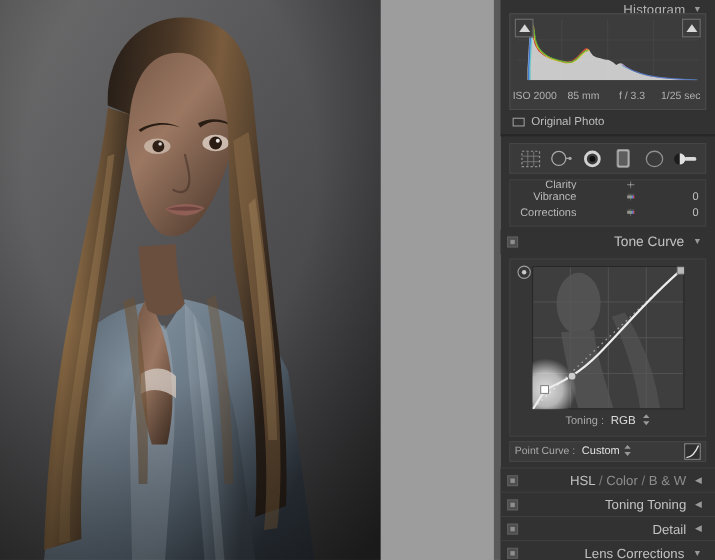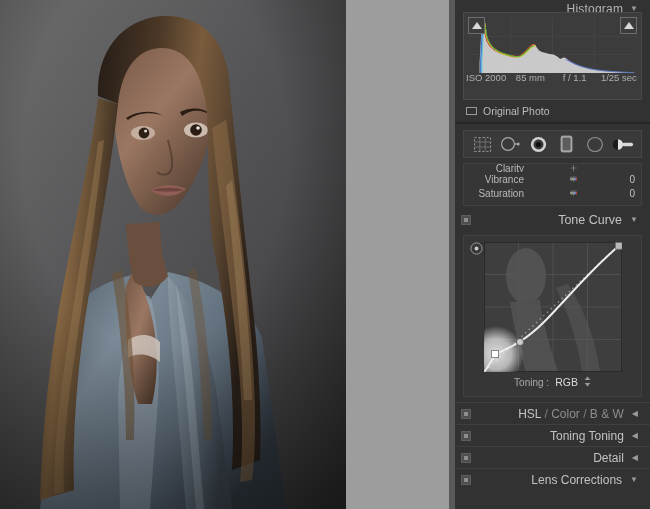--- a/index.html
+++ b/index.html
@@ -28,21 +28,21 @@
   
   .hist-wrap{margin:0 8px;height:88px;position:relative;
      background:#3c3c3c;border:1px solid #4a4a4a;box-sizing:border-box;}
   .hist-plot{position:absolute;left:5px;top:5px;right:5px;height:55px;}
   .hist-plot svg{display:block;width:100%;height:100%;}
   .clip-box{position:absolute;width:15px;height:15px;border:1px solid #6d6d6d;background:#3c3c3c;
      display:flex;align-items:center;justify-content:center;}
   .clip-box .tri-up{width:0;height:0;border-left:5px solid transparent;border-right:5px solid transparent;border-bottom:7px solid #d8d8d8;}
   .clip-left{left:4px;top:4px;}
   .clip-right{right:4px;top:4px;}
-  .exif{position:absolute;left:0;right:0;bottom:15px;height:14px;display:flex;align-items:center;}
+  .exif{position:absolute;left:0;right:0;bottom:5px;height:14px;display:flex;align-items:center;}
   .exif span{flex:1;text-align:center;font-size:9.5px;color:#b0b0b0;}
   .orig-row{margin:0 8px;height:22px;display:flex;align-items:center;gap:6px;padding-left:3px;}
   .orig-box{width:11px;height:8px;border:1px solid #9a9a9a;box-sizing:border-box;}
   .orig-lbl{font-size:10.5px;color:#bbbbbb;}
 
   
   .toolstrip{margin:6px 8px 0 8px;height:28px;background:#3a3a3a;border:1px solid #454545;
      box-sizing:border-box;display:flex;align-items:center;justify-content:space-around;padding:0 4px;}
   .toolstrip .ti{width:22px;height:20px;display:flex;align-items:center;justify-content:center;}
   .toolstrip svg{display:block;}
@@ -216,21 +216,21 @@
         </div>
         <div class="clip-box clip-left">
           <span class="tri-up"></span>
         </div>
         <div class="clip-box clip-right">
           <span class="tri-up"></span>
         </div>
         <div class="exif">
           <span>ISO 2000</span>
           <span>85 mm</span>
-          <span>f / 1.1</span>
+          <span>f / 3.3</span>
           <span>1/25 sec</span>
         </div>
       </div>
 
       <div class="orig-row">
         <span class="orig-box"></span>
         <span class="orig-lbl">Original Photo</span>
       </div>
     </div>
 
@@ -321,21 +321,21 @@
               <line x1="74" y1="3" x2="74" y2="4.6"></line>
                 <line x1="86" y1="3" x2="86" y2="4.6"></line>
             </g>
             <path d="M50 1.8 L53.4 6.2 Q53.4 9.6 50 9.6 Q46.6 9.6 46.6 6.2 Z" fill="#d9d9d9" stroke="#3a3a3a" stroke-width="0.5"></path>
           </svg>
         </span>
         <span class="sval">0</span>
       </div>
 
       <div class="srow">
-        <span class="sname">Saturation</span>
+        <span class="sname">Corrections</span>
         <span class="strack">
           <svg viewBox="0 0 100 12" preserveAspectRatio="none">
             <defs>
               <linearGradient id="satG" x1="0" y1="0" x2="1" y2="0">
                 <stop offset="0" stop-color="#8e8e8e"></stop>
                 <stop offset="0.32" stop-color="#9a9a8a"></stop>
                 <stop offset="0.5" stop-color="#b0b0a0"></stop>
                 <stop offset="0.62" stop-color="#58c8c0"></stop>
                 <stop offset="0.72" stop-color="#5a7ed0"></stop>
                 <stop offset="0.82" stop-color="#a85ac0"></stop>
@@ -421,20 +421,37 @@
         <span class="chan-val">RGB</span>
         <span class="chan-sp">
           <svg width="7" height="11" viewBox="0 0 7 11">
             <path d="M3.5 0.5 L6.4 4 L0.6 4 Z" fill="#9a9a9a"></path>
             <path d="M3.5 10.5 L0.6 7 L6.4 7 Z" fill="#9a9a9a"></path>
           </svg>
         </span>
       </div>
     </div>
 
+    <div class="pc-row">
+      <span class="pc-lbl">Point Curve :</span>
+      <span class="pc-val">Custom</span>
+      <span class="pc-spin">
+        <svg width="7" height="11" viewBox="0 0 7 11">
+          <path d="M3.5 0.5 L6.4 4 L0.6 4 Z" fill="#9a9a9a"></path>
+          <path d="M3.5 10.5 L0.6 7 L6.4 7 Z" fill="#9a9a9a"></path>
+        </svg>
+      </span>
+      <span class="pc-spacer"></span>
+      <span class="pc-btn">
+        <svg width="13" height="13" viewBox="0 0 13 13">
+          <rect x="0" y="0" width="13" height="13" fill="#2f2f2f"></rect>
+          <path d="M1 12 C6 12 9 8 12 1" fill="none" stroke="#e6e6e6" stroke-width="1.3"></path>
+        </svg>
+      </span>
+    </div>
 
     <div class="chdr" style="margin-top:5px;align-items:center;">
       <span class="sw">
           <i></i>
         </span>
       <span class="ct"><span>HSL</span><span class="sep"> / </span><span class="dim">Color</span><span class="sep"> / </span><span class="dim">B &amp; W</span></span>
       <span class="tri">◀</span>
     </div>
 
     <div class="chdr">

